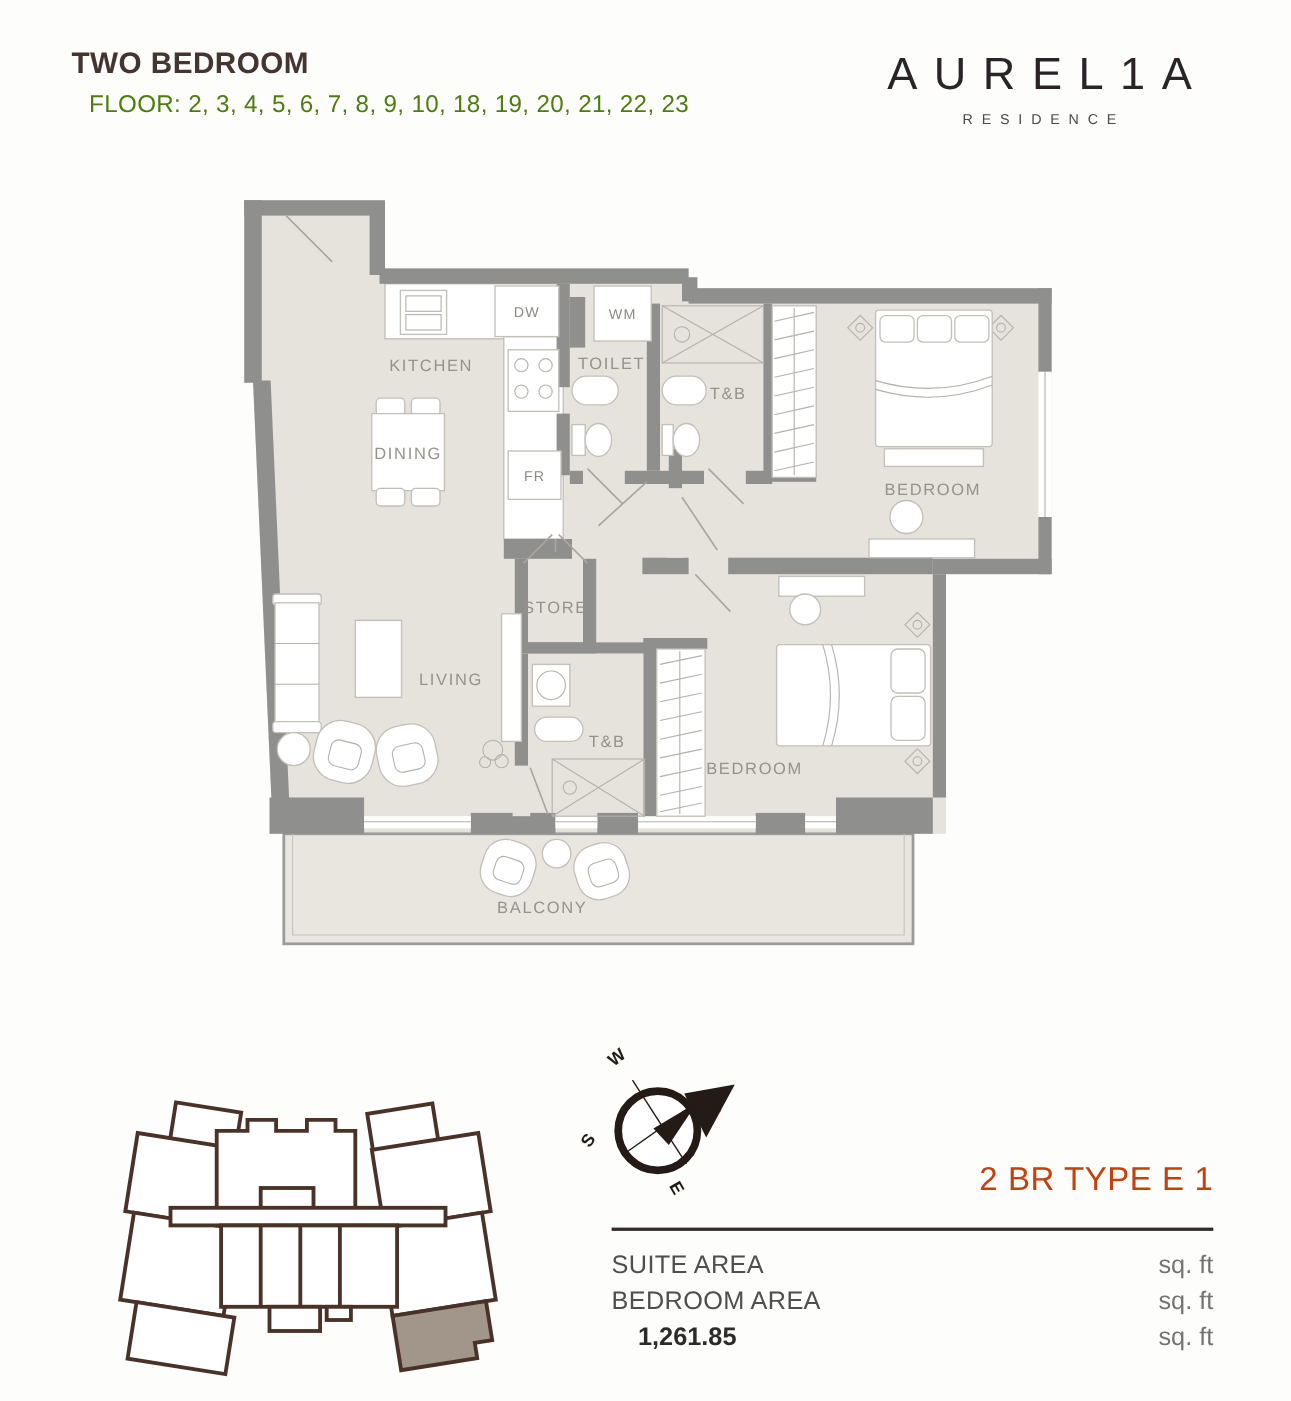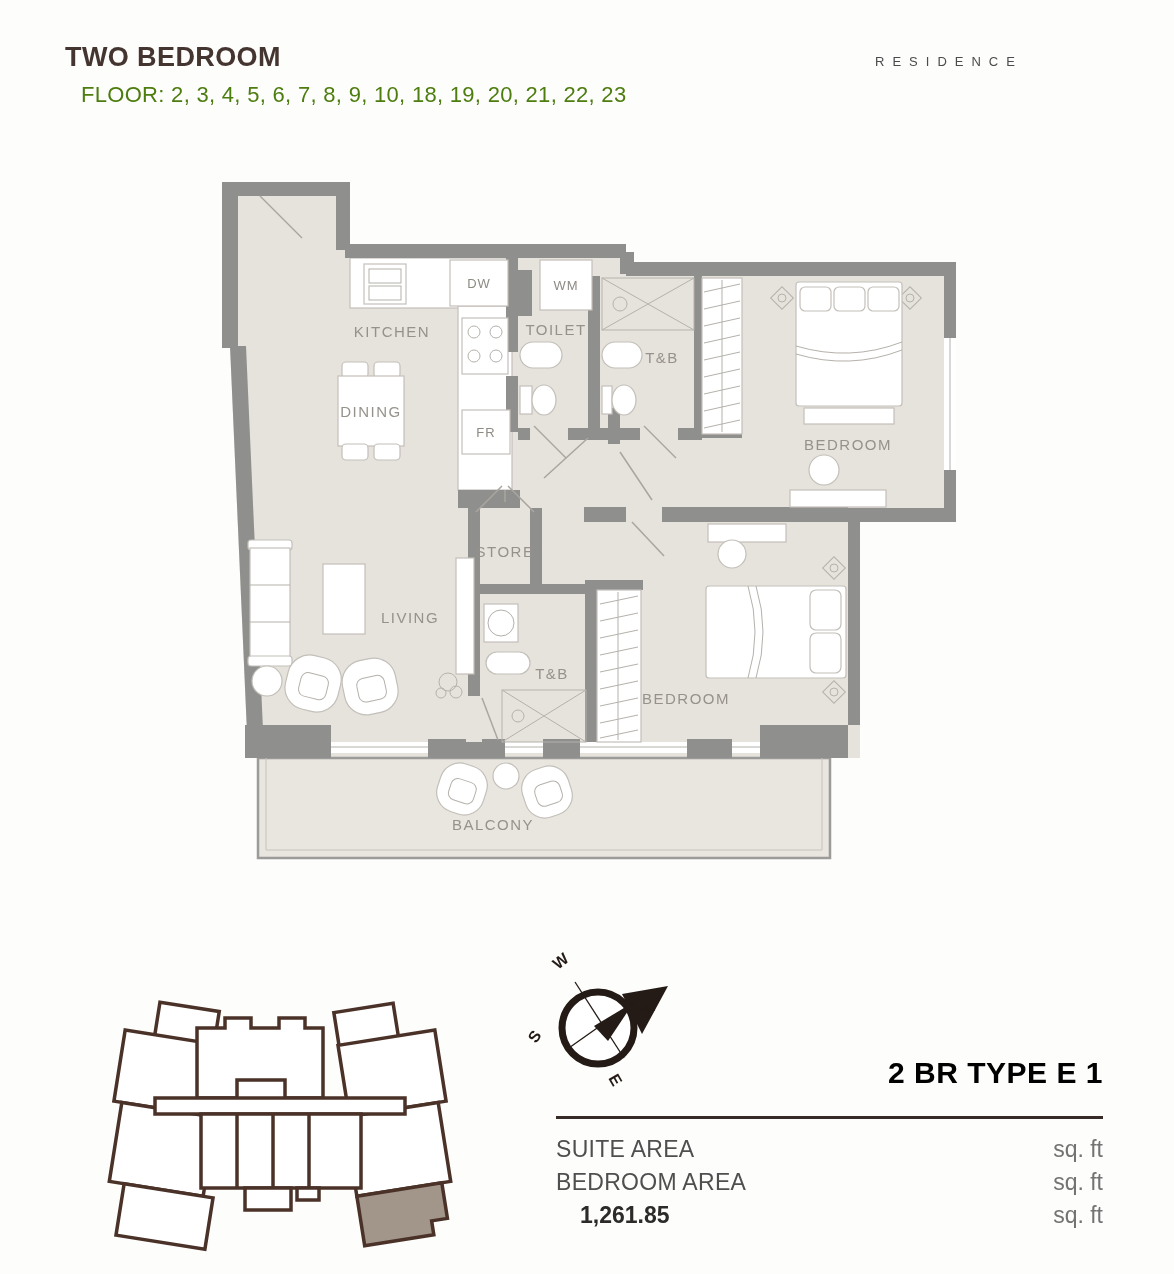--- a/index.html
+++ b/index.html
@@ -10,21 +10,21 @@
   .hdr{position:absolute;left:65px;top:42px;}
   .hdr h1{margin:0;font-size:27px;font-weight:700;color:#453530;letter-spacing:.4px;}
   .hdr p{margin:9px 0 0 16px;font-size:22px;color:#4d7c0f;letter-spacing:.3px;}
   .brand{position:absolute;left:780px;top:44px;width:330px;text-align:center;}
   .brand .logo{font-size:41px;font-weight:400;color:#2a2429;letter-spacing:15px;margin-right:-15px;}
   .brand .tag{margin-top:10px;font-size:13px;color:#4b4b4b;letter-spacing:8px;margin-right:-8px;}
   .plan{position:absolute;left:200px;top:160px;}
   .keyplan{position:absolute;left:85px;top:998px;}
   .compass{position:absolute;left:528px;top:946px;}
   .info{position:absolute;left:556px;top:1056px;width:547px;}
-  .info .type{margin:0;text-align:right;font-size:30px;font-weight:700;color:#000000;letter-spacing:.5px;}
+  .info .type{margin:0;text-align:right;font-size:30px;font-weight:400;color:#c2410c;letter-spacing:.5px;}
   .info .divider{height:3px;background:#362b26;margin:26px 0 14px 0;}
   .row{display:flex;align-items:baseline;line-height:33px;font-size:23px;justify-content:space-between;}
   .row .lbl{flex:1;color:#4f4f4f;letter-spacing:.3px;}
   .row .num{font-weight:700;color:#2d2b2a;margin-left:24px;}
   .row .unit{color:#737373;width:62px;text-align:right;}
   svg text{font-family:"Liberation Sans",sans-serif;}
   .room-label{font-size:15px;fill:#96928b;letter-spacing:1.5px;text-anchor:middle;}
   .app-label{font-size:13px;fill:#8e8a84;letter-spacing:1px;text-anchor:middle;}
   .wall{fill:#8f8f8d;}
   .furn{fill:#ffffff;stroke:#c3bfb9;stroke-width:1.2;}
@@ -36,20 +36,21 @@
 <body>
 
 <div class="page">
 
   <div class="hdr">
     <h1>TWO BEDROOM</h1>
     <p>FLOOR: 2, 3, 4, 5, 6, 7, 8, 9, 10, 18, 19, 20, 21, 22, 23</p>
   </div>
 
   <div class="brand">
+    <div class="logo">AUREL1A</div>
     <div class="tag">RESIDENCE</div>
   </div>
 
   <svg class="plan" width="780" height="710" viewBox="0 0 780 710">
 
     <path d="M25,25 L148,25 L148,84 L426,84 L426,102 L756,102 L756,360 L660,360 L660,598 L48,598 L30,186 Z" fill="#e6e2dc"></path>
 
     <g>
       <rect x="58" y="598" width="572" height="100" fill="#e9e5df" stroke="#9b9b99" stroke-width="2.5"></rect>
       <path d="M66,598 V690 H622 V598" fill="none" stroke="#c6c2bc" stroke-width="1"></path>

